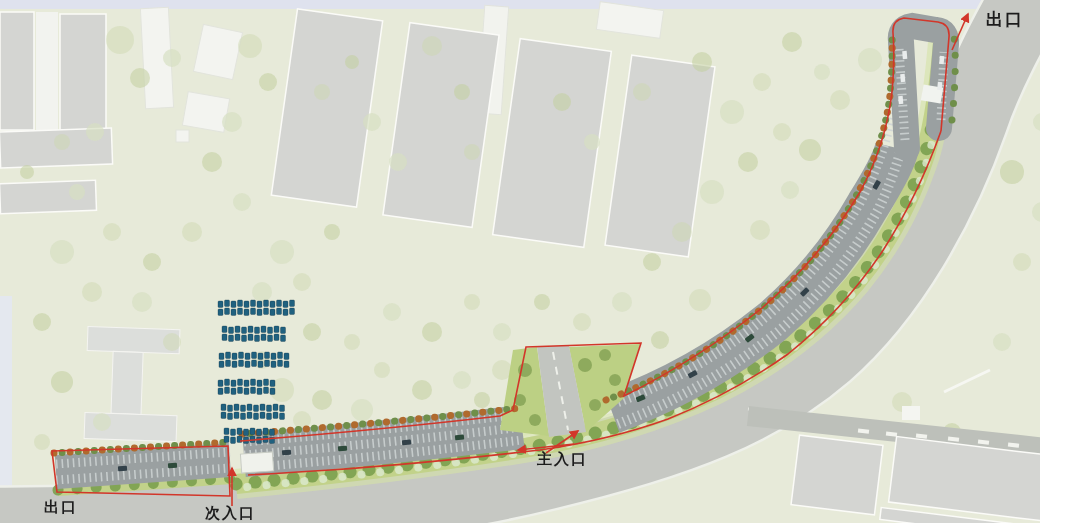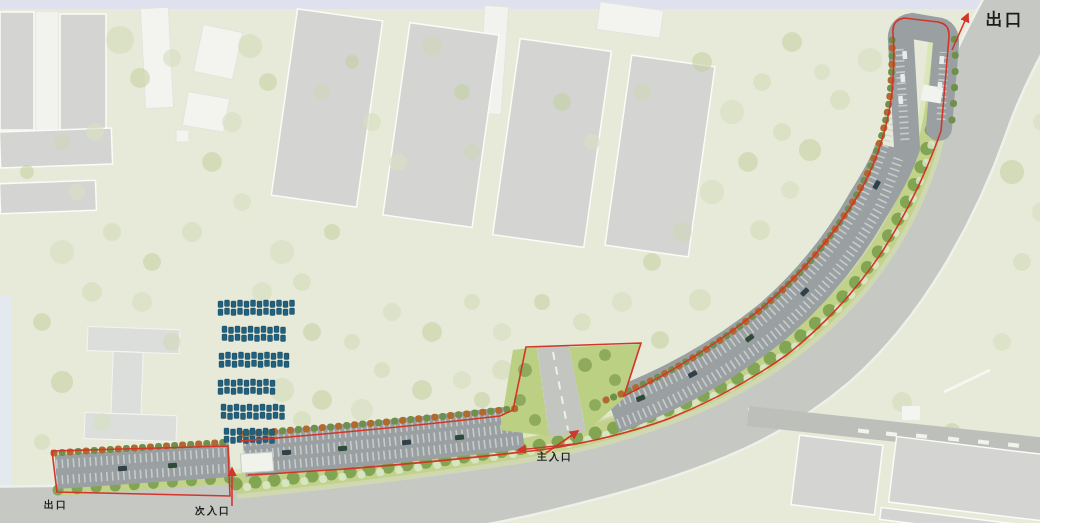--- a/index.html
+++ b/index.html
@@ -1,20 +1,20 @@
 <!DOCTYPE html>
 <html style="--bg: #e7ead9; --top-strip: #dfe2ee; --left-strip: #e3e8f1; --road-gray: #c6c8c3; --road-edge: #eef0ea; --parking-gray: #9aa0a1; --stall-white: #ced3d3; --belt-green: #c2d28a; --belt-light: #d6e2a6; --tree-dark: #7ba04e; --tree-orange: #b06a2e; --accent-red: #d2362a; --car-blue: #20617f; --building-gray: #d4d5d2; --building-white: #f3f4f0; --label-dark: #1c1c1c;"><head>
 <meta charset="utf-8">
 <style>
   html,body{margin:0;padding:0;background:#ffffff;font-family:"DejaVu Sans",sans-serif;}
   .stage{position:relative;width:1040px;height:523px;overflow:hidden;background:var(--bg,#e7ead9);}
   .stage svg{position:absolute;left:0;top:0;display:block;}
   .lbl{position:absolute;font-weight:bold;color:var(--label-dark,#1c1c1c);letter-spacing:2px;white-space:nowrap;}
   .lbl-xl{font-size:17px;}
-  .lbl-md{font-size:10px;}
+  .lbl-md{font-size:15px;}
   
   .road-under{stroke:var(--road-edge);fill:none;}
   .road-main{stroke:var(--road-gray);fill:none;}
   .road-small{stroke:#bdc0ba;fill:none;}
   .park{stroke:var(--parking-gray);fill:none;}
   .comb{stroke:var(--stall-white);fill:none;stroke-dasharray:1.6 4;opacity:.85;}
   .belt-light{stroke:var(--belt-light);fill:none;opacity:.6;}
   .belt{stroke:var(--belt-green);fill:none;}
   .dots-dark{stroke:var(--tree-dark);fill:none;stroke-linecap:round;stroke-dasharray:0.1 19;opacity:.9;}
   .dots-pale{stroke:#dcead0;fill:none;stroke-linecap:round;stroke-dasharray:0.1 19;opacity:.8;}
@@ -395,15 +395,15 @@
   <g>
     <path class="red" d="M 952 50 L 968 14" marker-end="url(#arrRed)"></path>
     <path class="red" d="M 232 506 L 232 468" marker-end="url(#arrRed)"></path>
     <path class="red" d="M 574 444 L 518 450" marker-end="url(#arrRed)"></path>
     <path class="red" d="M 546 453 L 578 431" marker-end="url(#arrRed)"></path>
   </g>
 </svg>
 
   <div class="lbl lbl-xl" style="left:986px;top:8px;">出口</div>
   <div class="lbl lbl-md" style="left:537px;top:450px;">主入口</div>
-  <div class="lbl lbl-md" style="left:195px;top:504px;">次入口</div>
+  <div class="lbl lbl-md" style="left:205px;top:504px;">次入口</div>
   <div class="lbl lbl-md" style="left:44px;top:498px;">出口</div>
 </div>
 
 </body></html>

